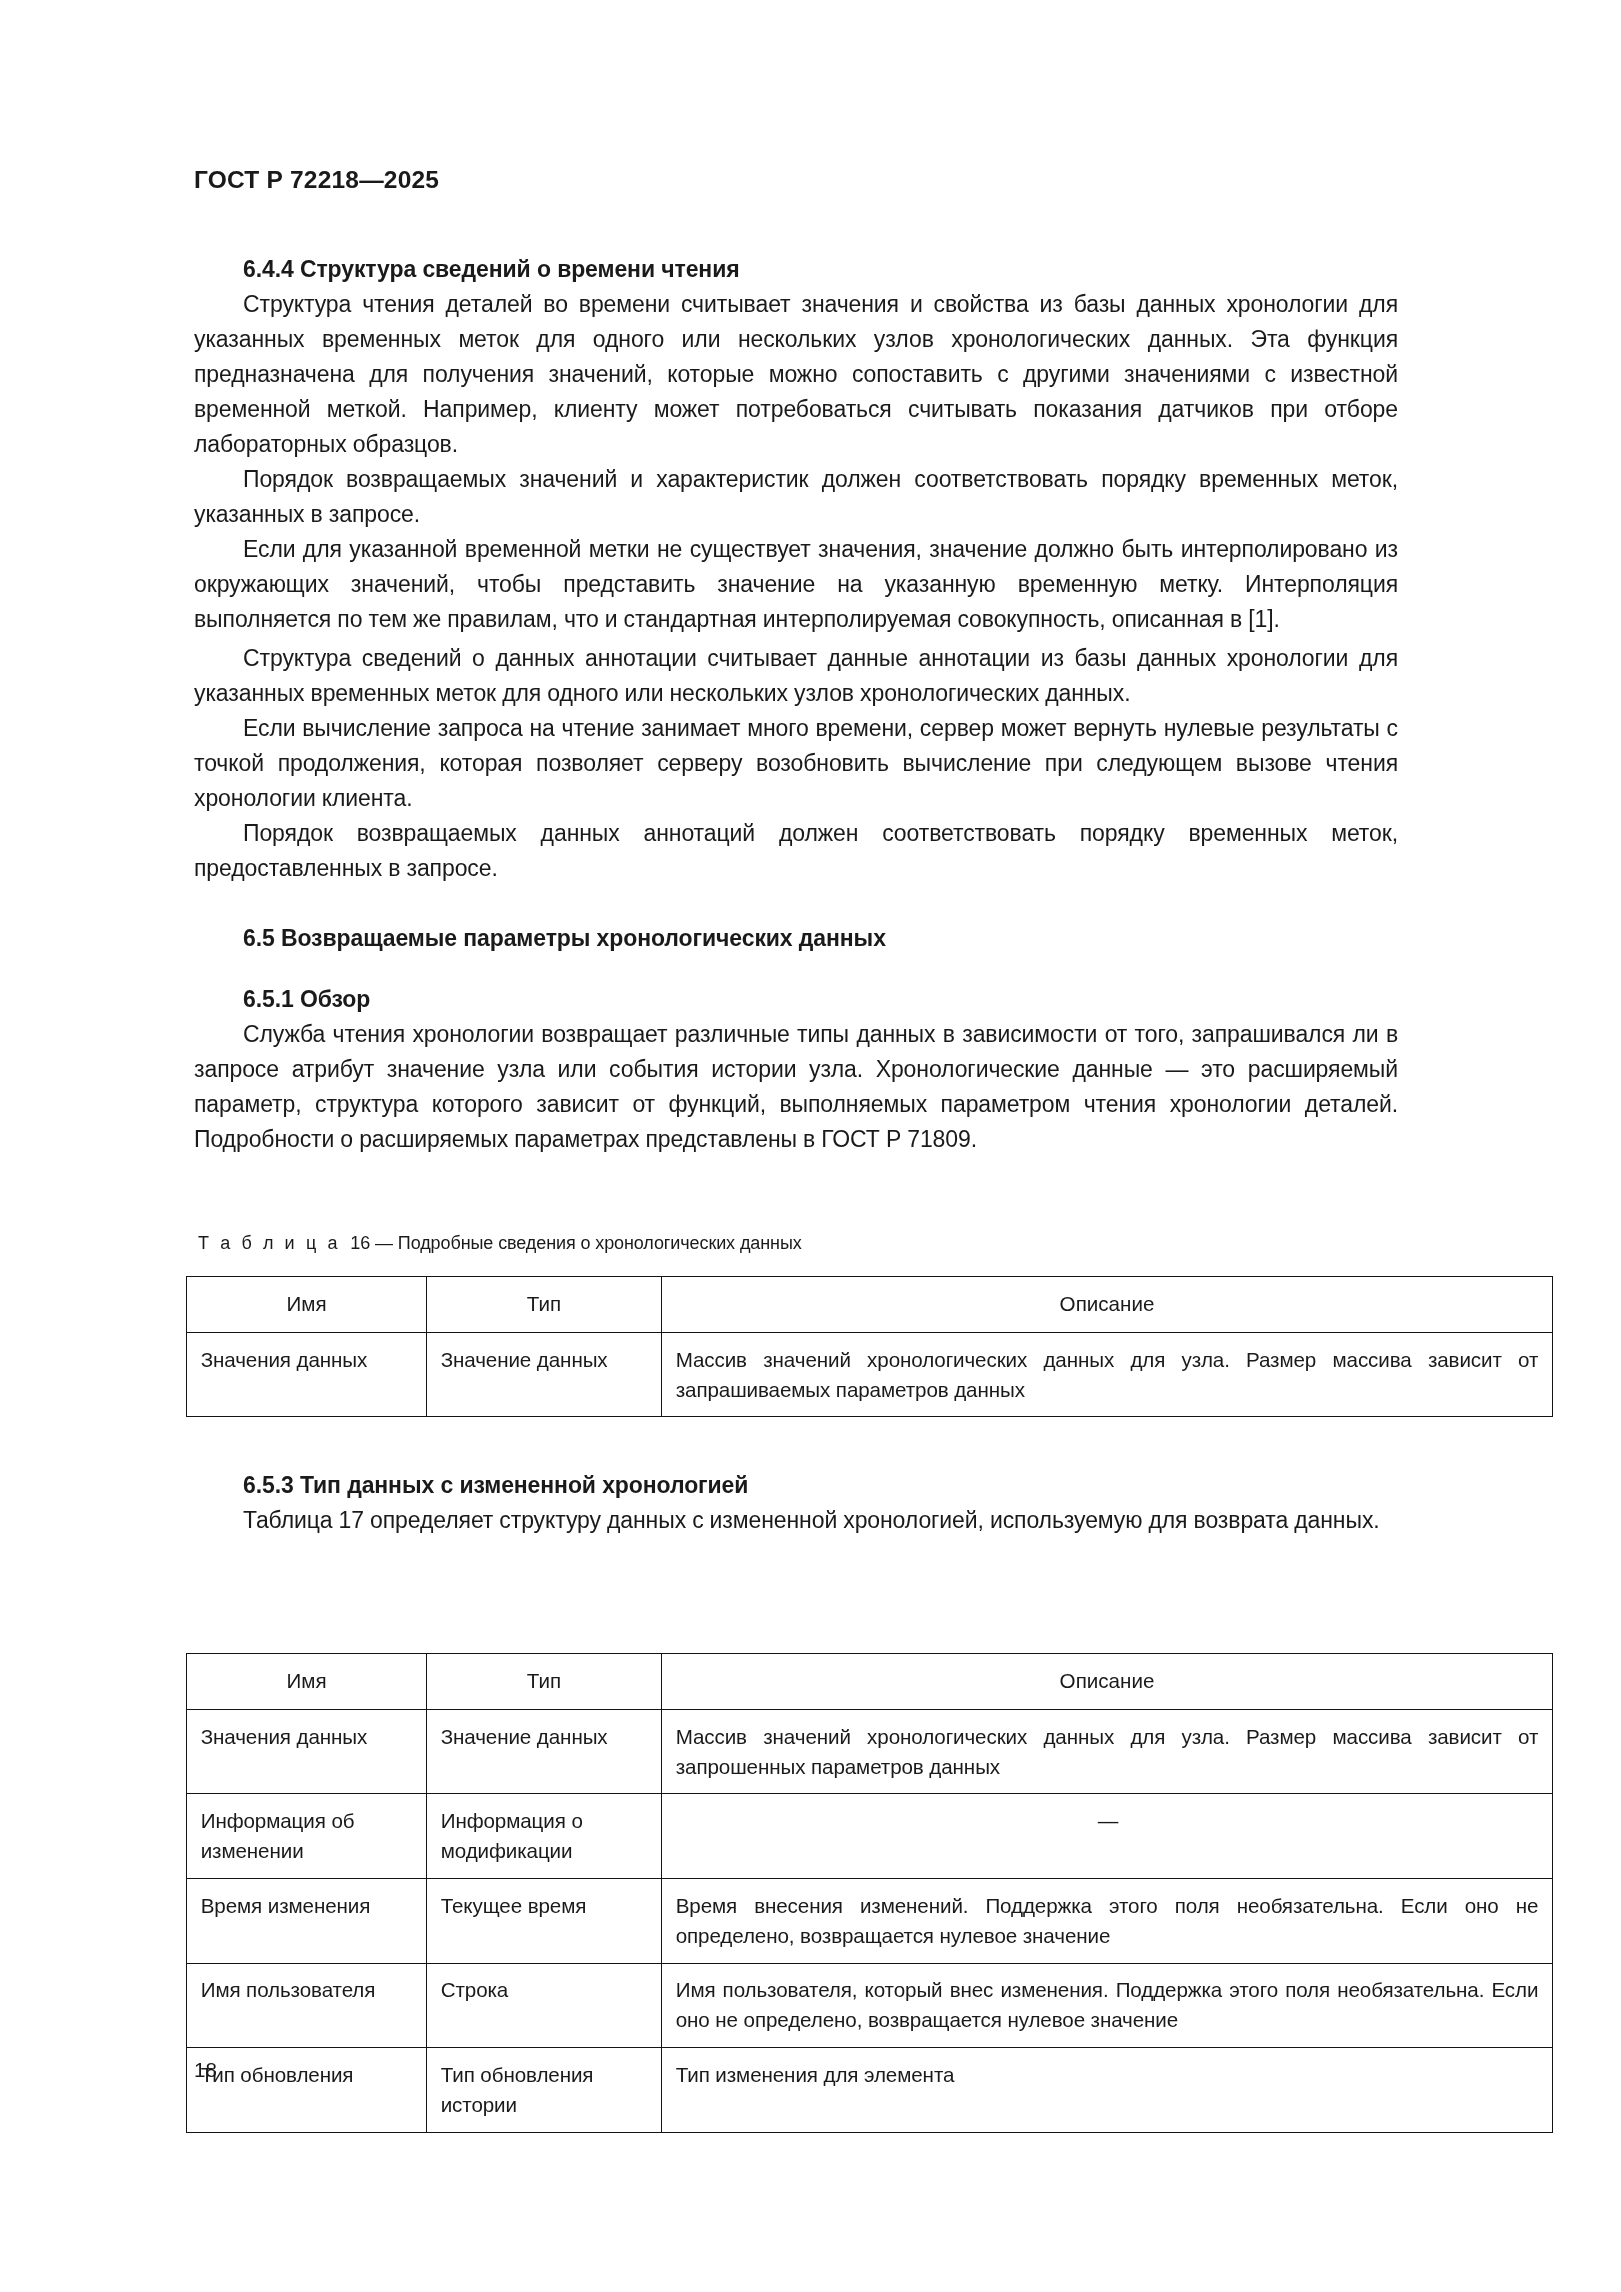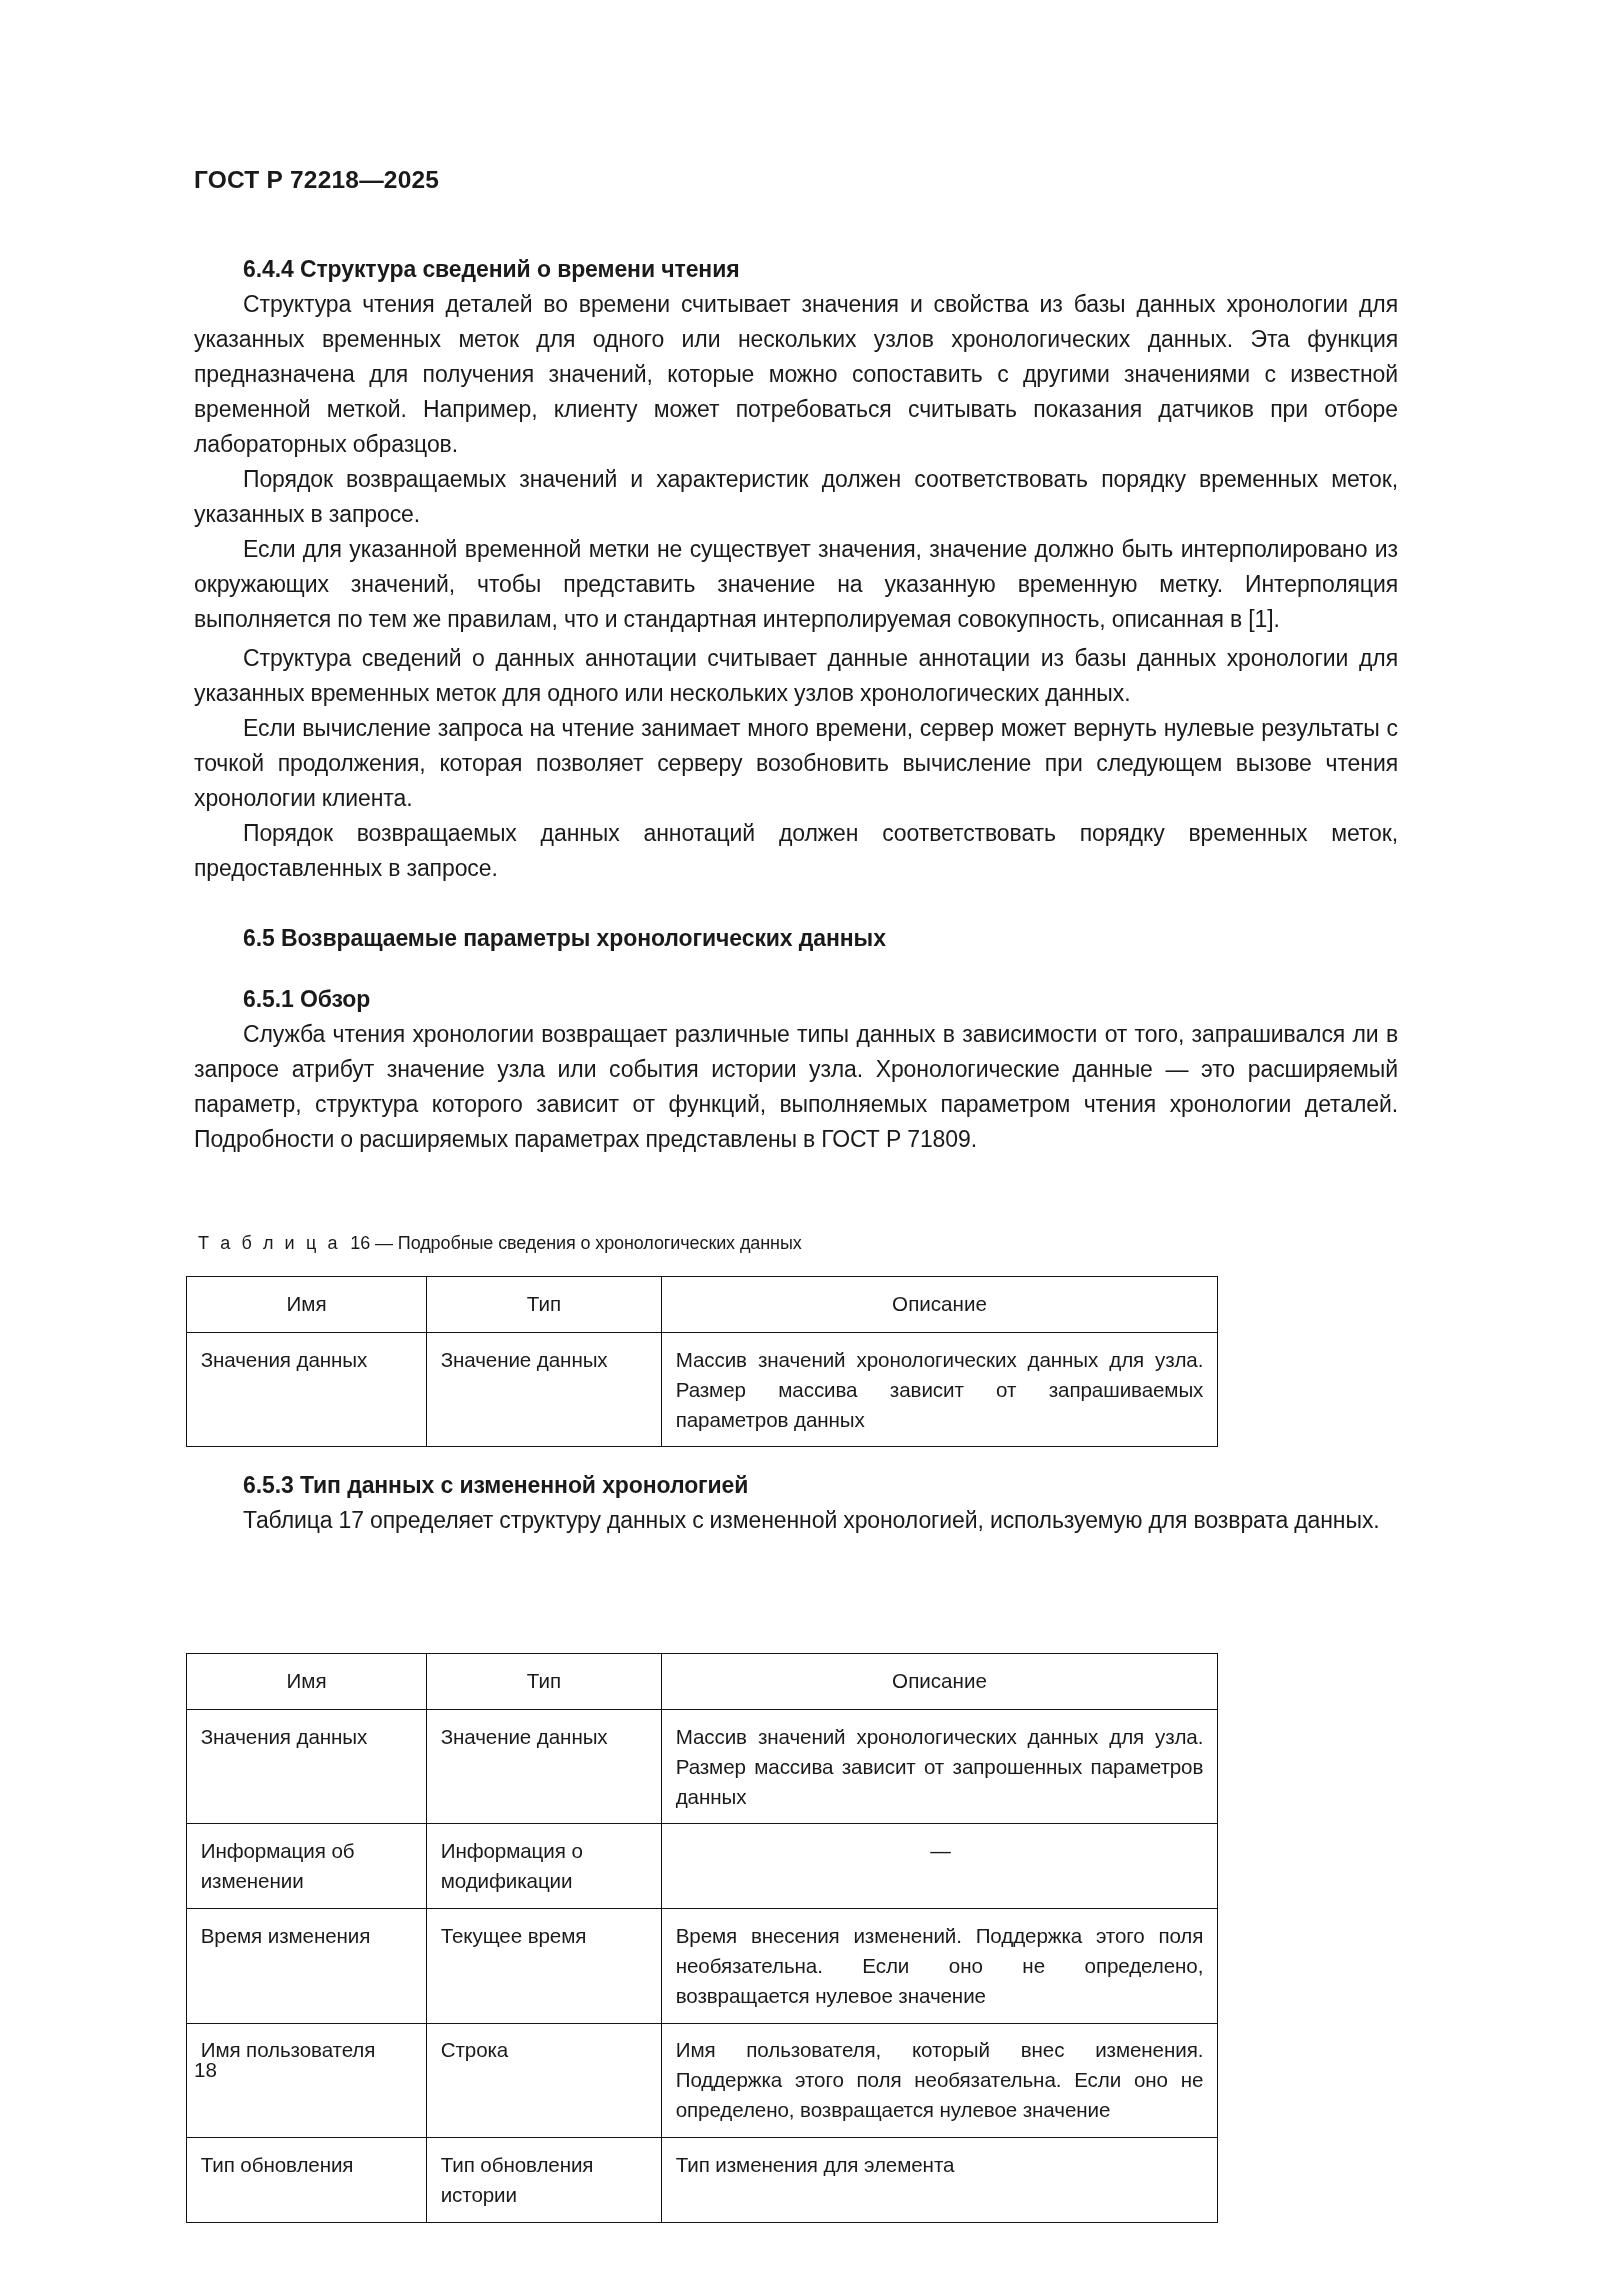--- a/index.html
+++ b/index.html
@@ -68,21 +68,21 @@
     text-align: right;
   }
   .tbl-caption .spaced {
     letter-spacing: 3.1px;
   }
 
   
   table.gost {
     position: absolute;
     left: 186px;
-    width: 1032px;
+    width: 1367px;
     border-collapse: collapse;
     table-layout: fixed;
     font-size: 20.6px;
     background: #fff;
   }
   table.gost td, table.gost th {
     border: 1.6px solid #141414;
     padding: 0;
     vertical-align: top;
     font-weight: normal;

